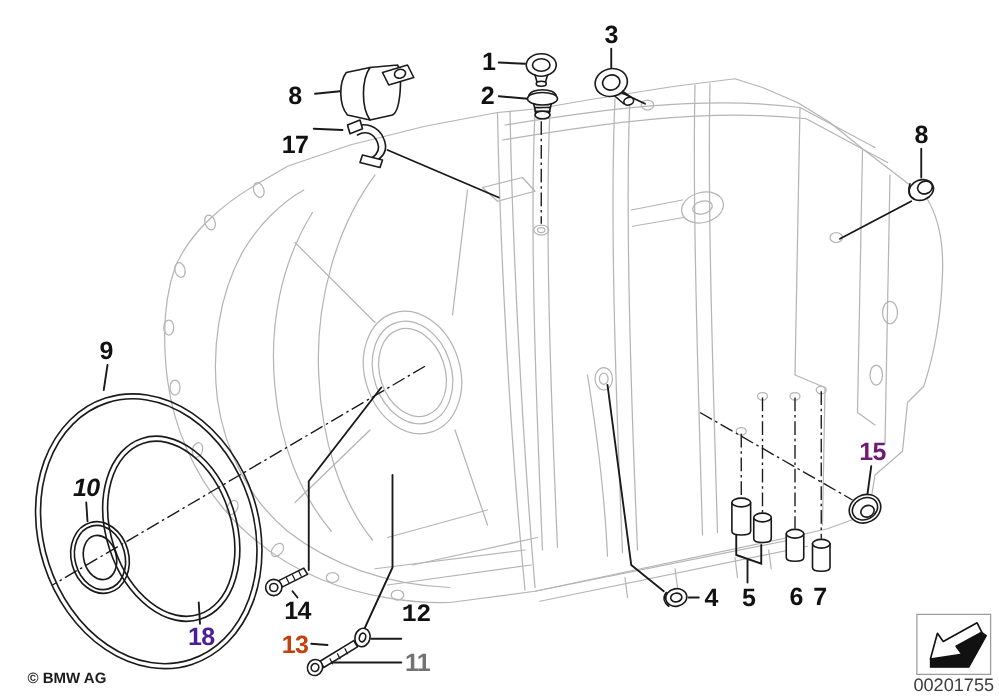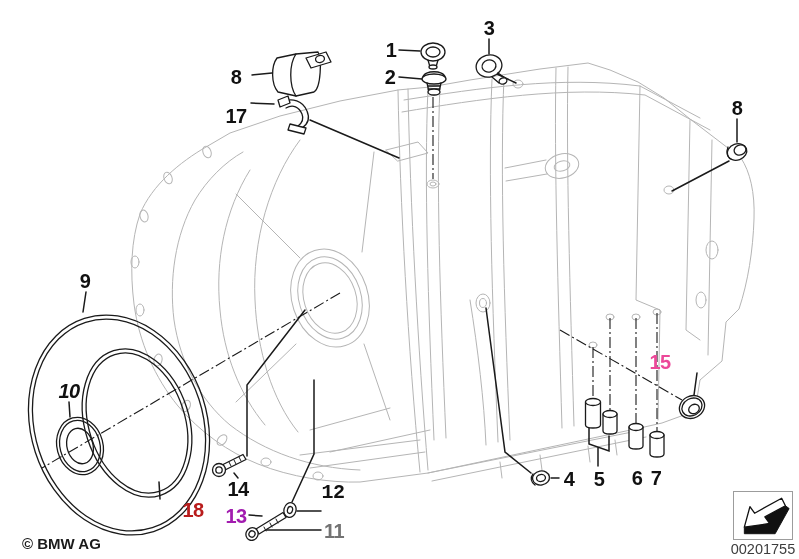--- a/index.html
+++ b/index.html
@@ -2,21 +2,21 @@
 <html><head>
 <meta charset="utf-8">
 <style>
   html,body{margin:0;padding:0;background:#fff;}
   .stage{position:relative;width:799px;height:559px;background:#fff;overflow:hidden;
          font-family:"Liberation Sans",sans-serif;}
   .stage svg.drawing{position:absolute;left:0;top:0;}
   .callout{position:absolute;transform:translate(-50%,-50%);font-weight:bold;
            font-size:20px;color:#111;line-height:1;letter-spacing:-0.5px;cursor:pointer;
            user-select:none;}
-  .copyright{position:absolute;left:22px;top:535px;font-size:15px;font-weight:600;color:#1b1b1b;}
+  .copyright{position:absolute;left:22px;top:535px;font-size:12px;font-weight:600;color:#1b1b1b;}
   .nav-box{position:absolute;left:733px;top:491px;width:60px;height:49px;
            border:1px solid #9c9c9c;box-sizing:border-box;display:flex;
            align-items:center;justify-content:center;background:#fff;cursor:pointer;}
   .diagram-number{position:absolute;left:727px;top:541px;width:72px;text-align:center;
            font-size:14.5px;color:#3d3d3d;}
 </style>
 </head>
 <body>
 
 <div class="stage">
@@ -248,26 +248,26 @@
       <div class="callout" style="left: 489px; top: 28px; color: rgb(17, 17, 17);">3</div>
       <div class="callout" style="left: 569px; top: 479px; color: rgb(17, 17, 17);">4</div>
       <div class="callout" style="left: 599px; top: 479px; color: rgb(17, 17, 17);">5</div>
       <div class="callout" style="left: 637px; top: 478px; color: rgb(17, 17, 17);">6</div>
       <div class="callout" style="left: 656px; top: 478px; color: rgb(17, 17, 17);">7</div>
       <div class="callout" style="left: 737px; top: 108px; color: rgb(17, 17, 17);">8</div>
       <div class="callout" style="left: 85px; top: 281px; color: rgb(17, 17, 17);">9</div>
       <div class="callout" style="left: 69px; top: 391px; color: rgb(17, 17, 17); font-style: italic;">10</div>
       <div class="callout" style="left: 334px; top: 531px; color: #737373;">11</div>
       <div class="callout" style="left: 333px; top: 493px; color: rgb(17, 17, 17); font-family: Liberation Mono, monospace;">12</div>
-      <div class="callout" style="left: 236px; top: 516px; color: #a21caf;">13</div>
+      <div class="callout" style="left: 236px; top: 516px; color: #c2410c;">13</div>
       <div class="callout" style="left: 238px; top: 489px; color: rgb(17, 17, 17);">14</div>
-      <div class="callout" style="left: 660px; top: 362px; color: #ec4899;">15</div>
+      <div class="callout" style="left: 698px; top: 362px; color: #701a75;">15</div>
       <div class="callout" style="left: 236px; top: 77px; color: rgb(17, 17, 17);">8</div>
       <div class="callout" style="left: 236px; top: 104px; color: rgb(17, 17, 17); margin-top: 12px;">17</div>
-      <div class="callout" style="left: 161px; top: 510px; color: #b91c1c; margin-left: 32px;">18</div>
+      <div class="callout" style="left: 161px; top: 510px; color: #4c1d95;">18</div>
     </div>
 
 <div class="copyright">© BMW AG</div>
 
 <div class="nav-box">
   <svg width="56" height="44" viewBox="0 0 60 44">
     <path d="M54,11 L58,14 L43,41 L10,41 L10,34 L37,30 L32,23 Z" fill="#111" stroke="#111" stroke-width="1"></path>
     <path d="M50,3 L54,11 L32,23 L37,30 L10,34 L16,12 L21,19 Z" fill="#fff" stroke="#111" stroke-width="1.4" stroke-linejoin="round"></path>
   </svg>
 </div>

